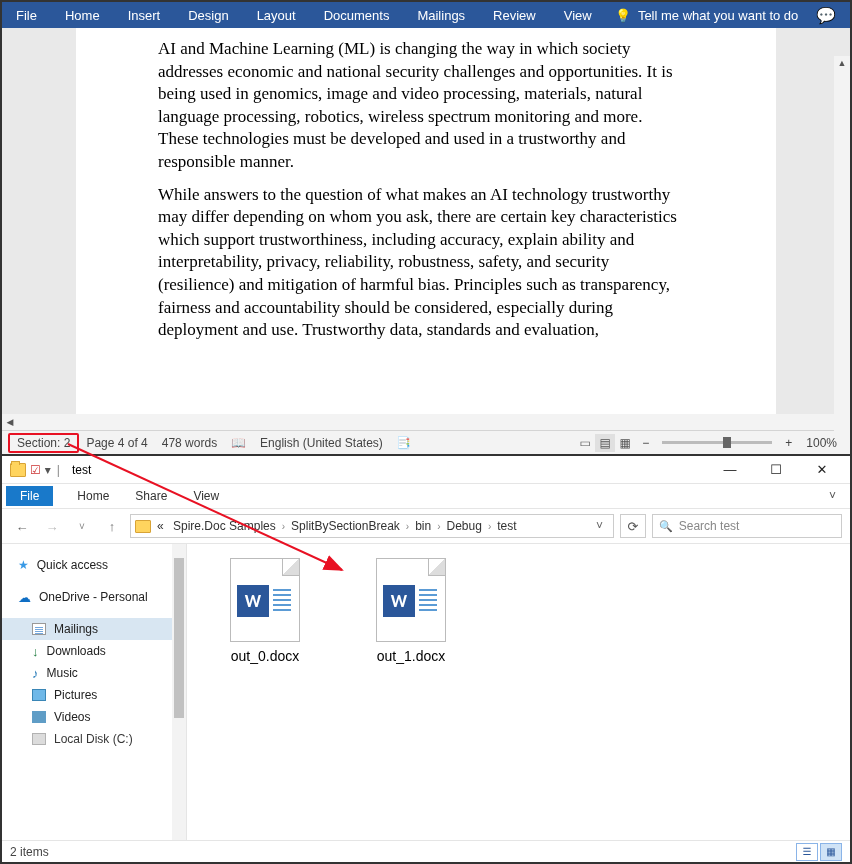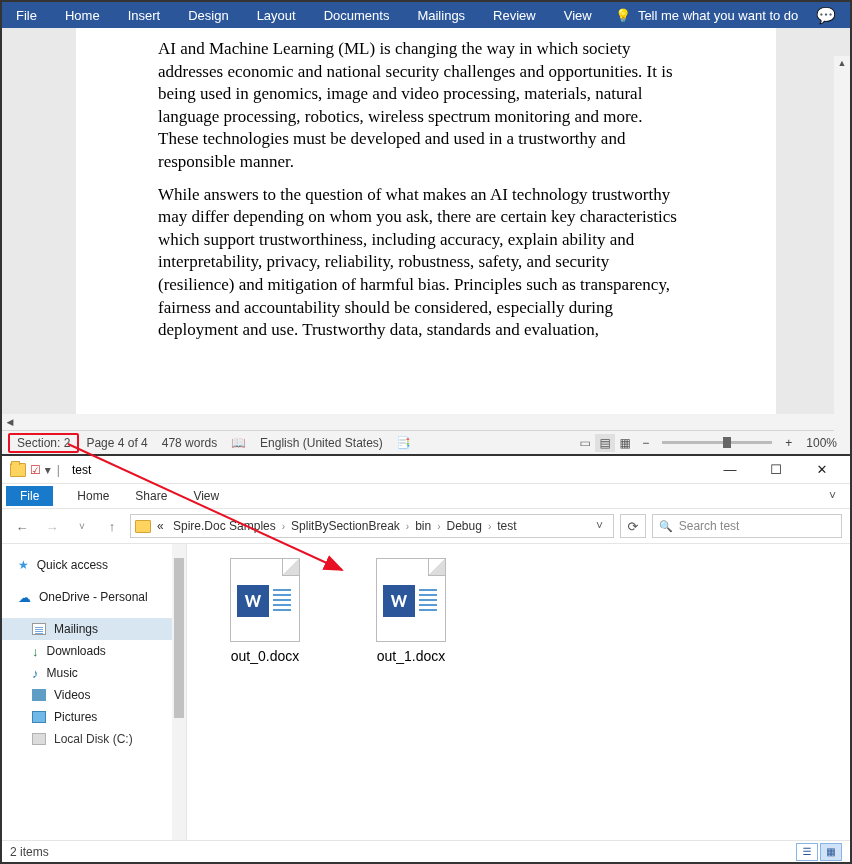--- a/index.html
+++ b/index.html
@@ -224,26 +224,26 @@
         </div>
       <div class="item l2">
         <span class="ic-down">↓</span>
         <span>Downloads</span>
         </div>
       <div class="item l2">
         <span class="ic-mus">♪</span>
         <span>Music</span>
         </div>
       <div class="item l2">
+        <span class="mini ic-pic"></span>
+        <span>Pictures</span>
+        </div>
+      <div class="item l2">
         <span class="mini ic-vid"></span>
         <span>Videos</span>
-        </div>
-      <div class="item l2">
-        <span class="mini ic-pic"></span>
-        <span>Pictures</span>
         </div>
       <div class="item l2" style="opacity:.9">
         <span class="mini ic-disk"></span>
         <span>Local Disk (C:)</span>
         </div>
       <div class="nav-scroll">
           <div class="thumb"></div>
         </div>
     </div>
 

